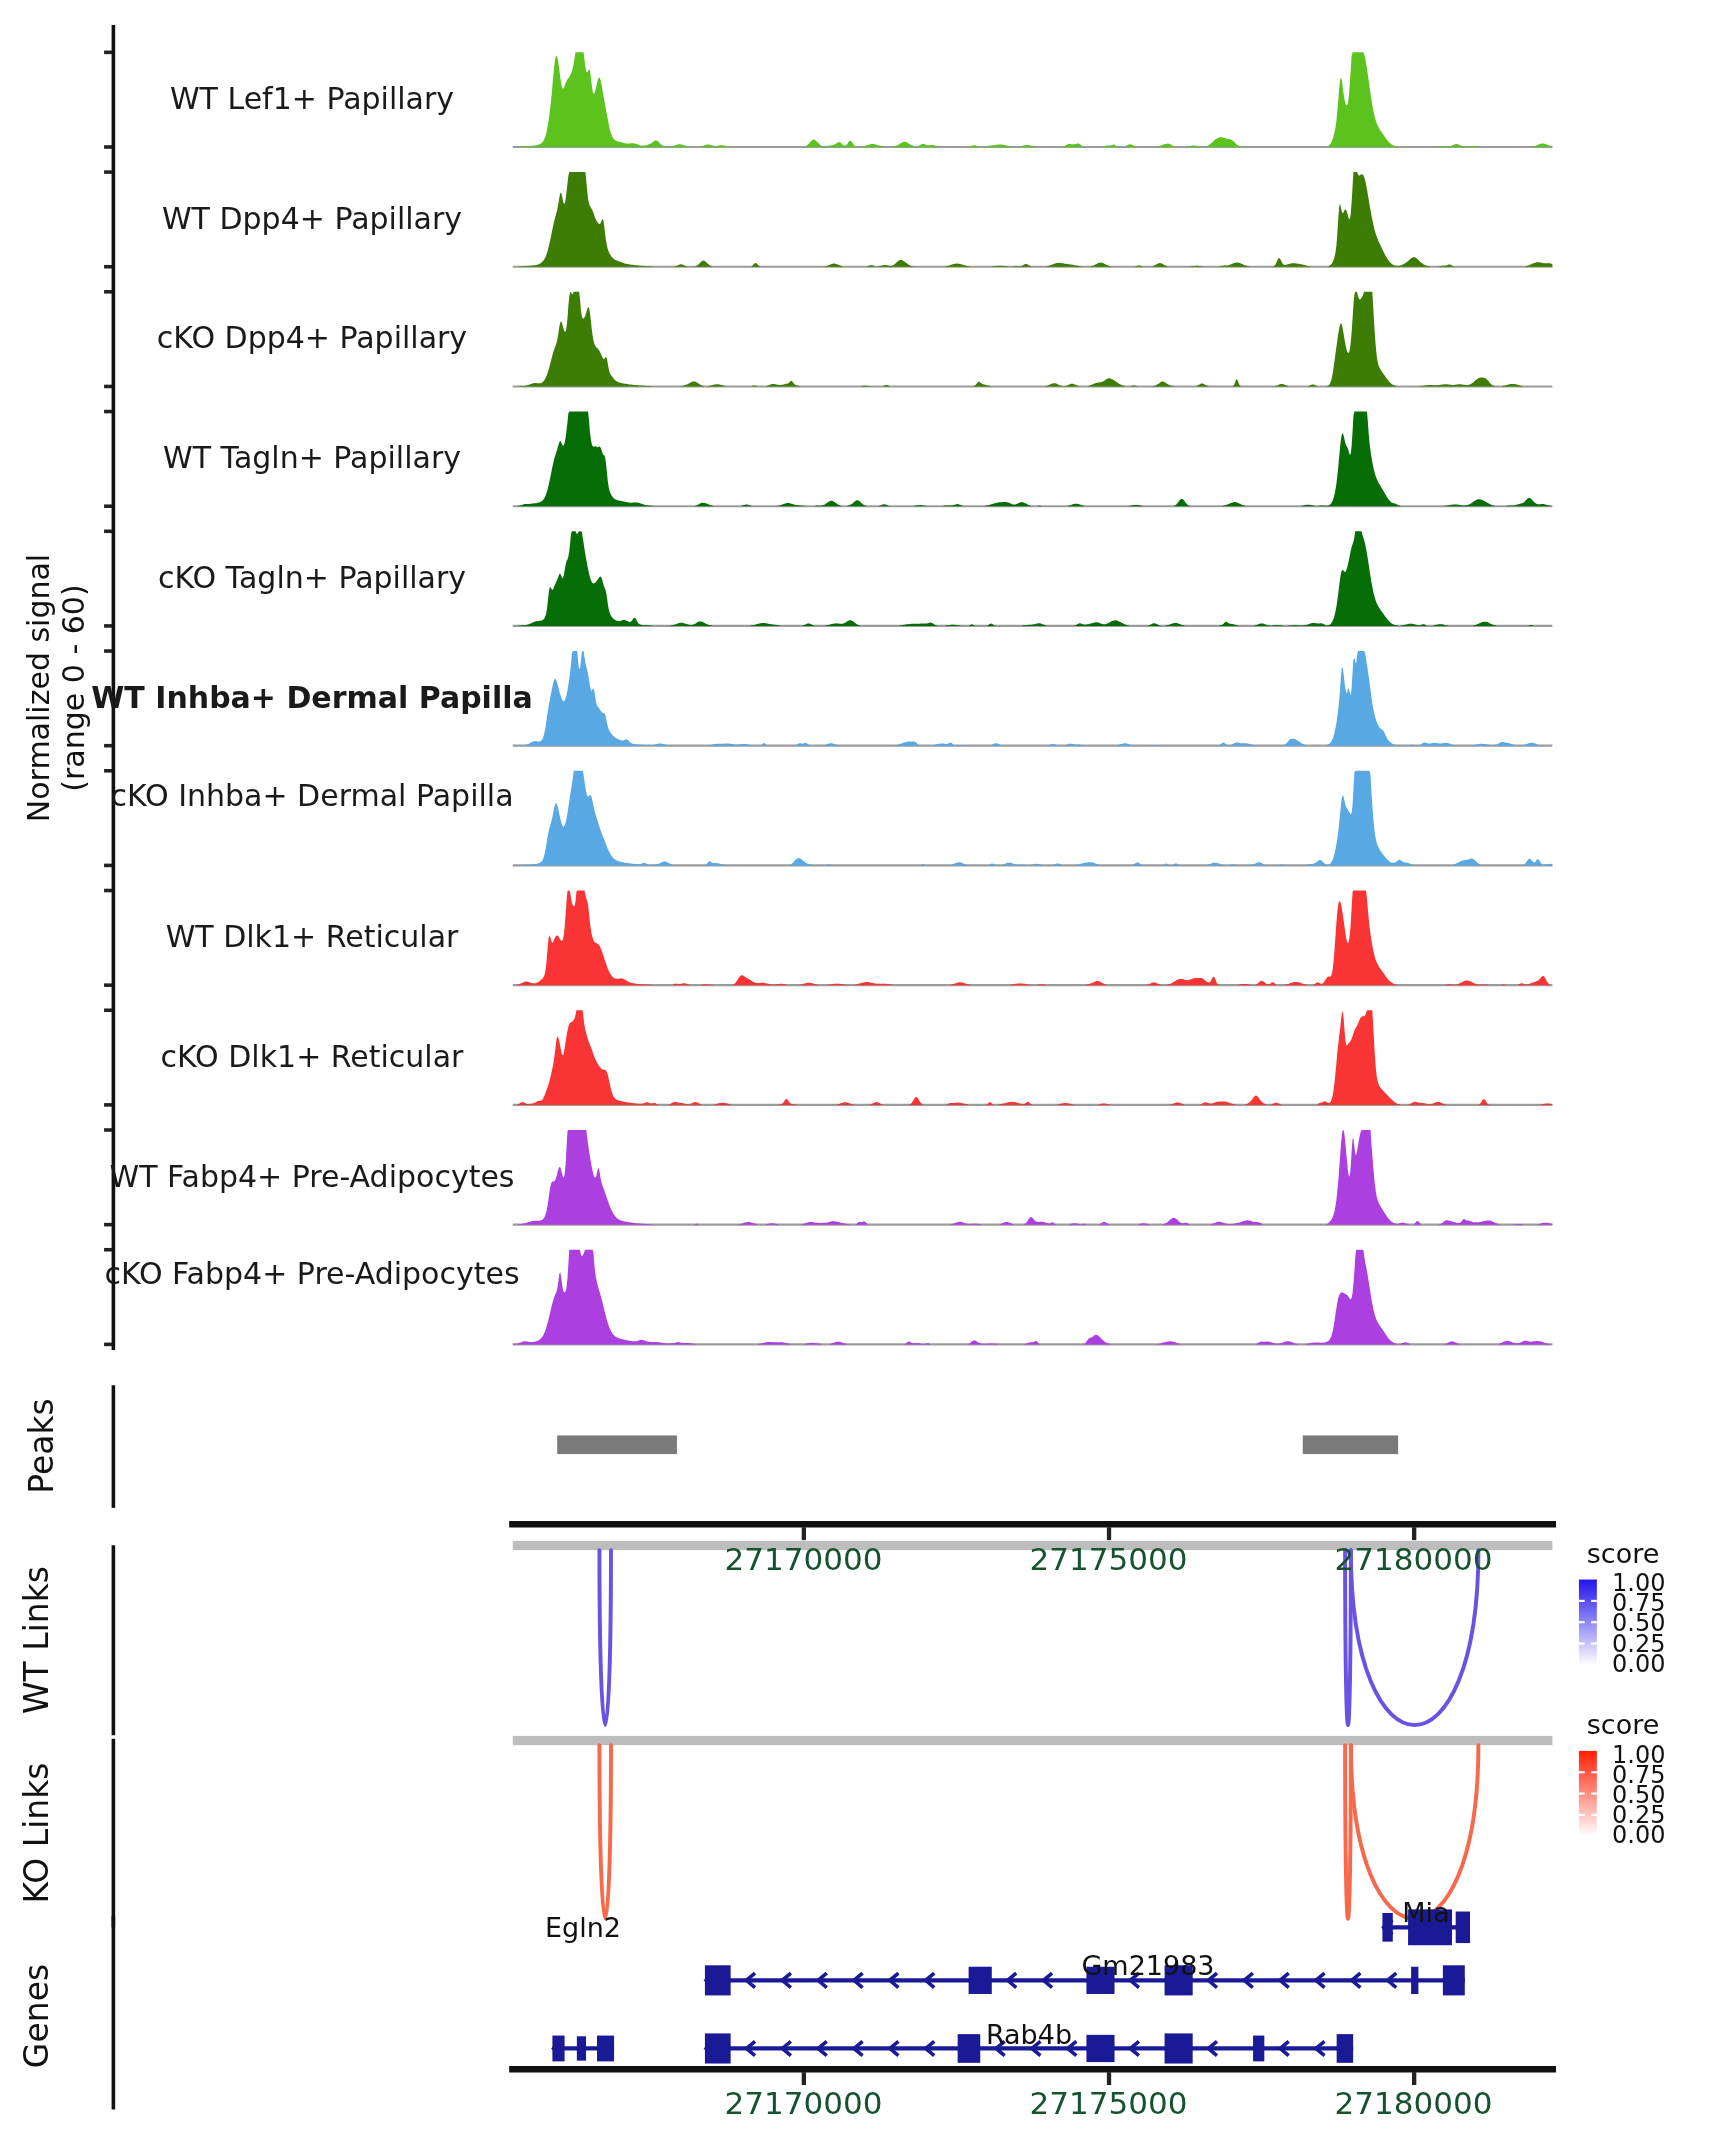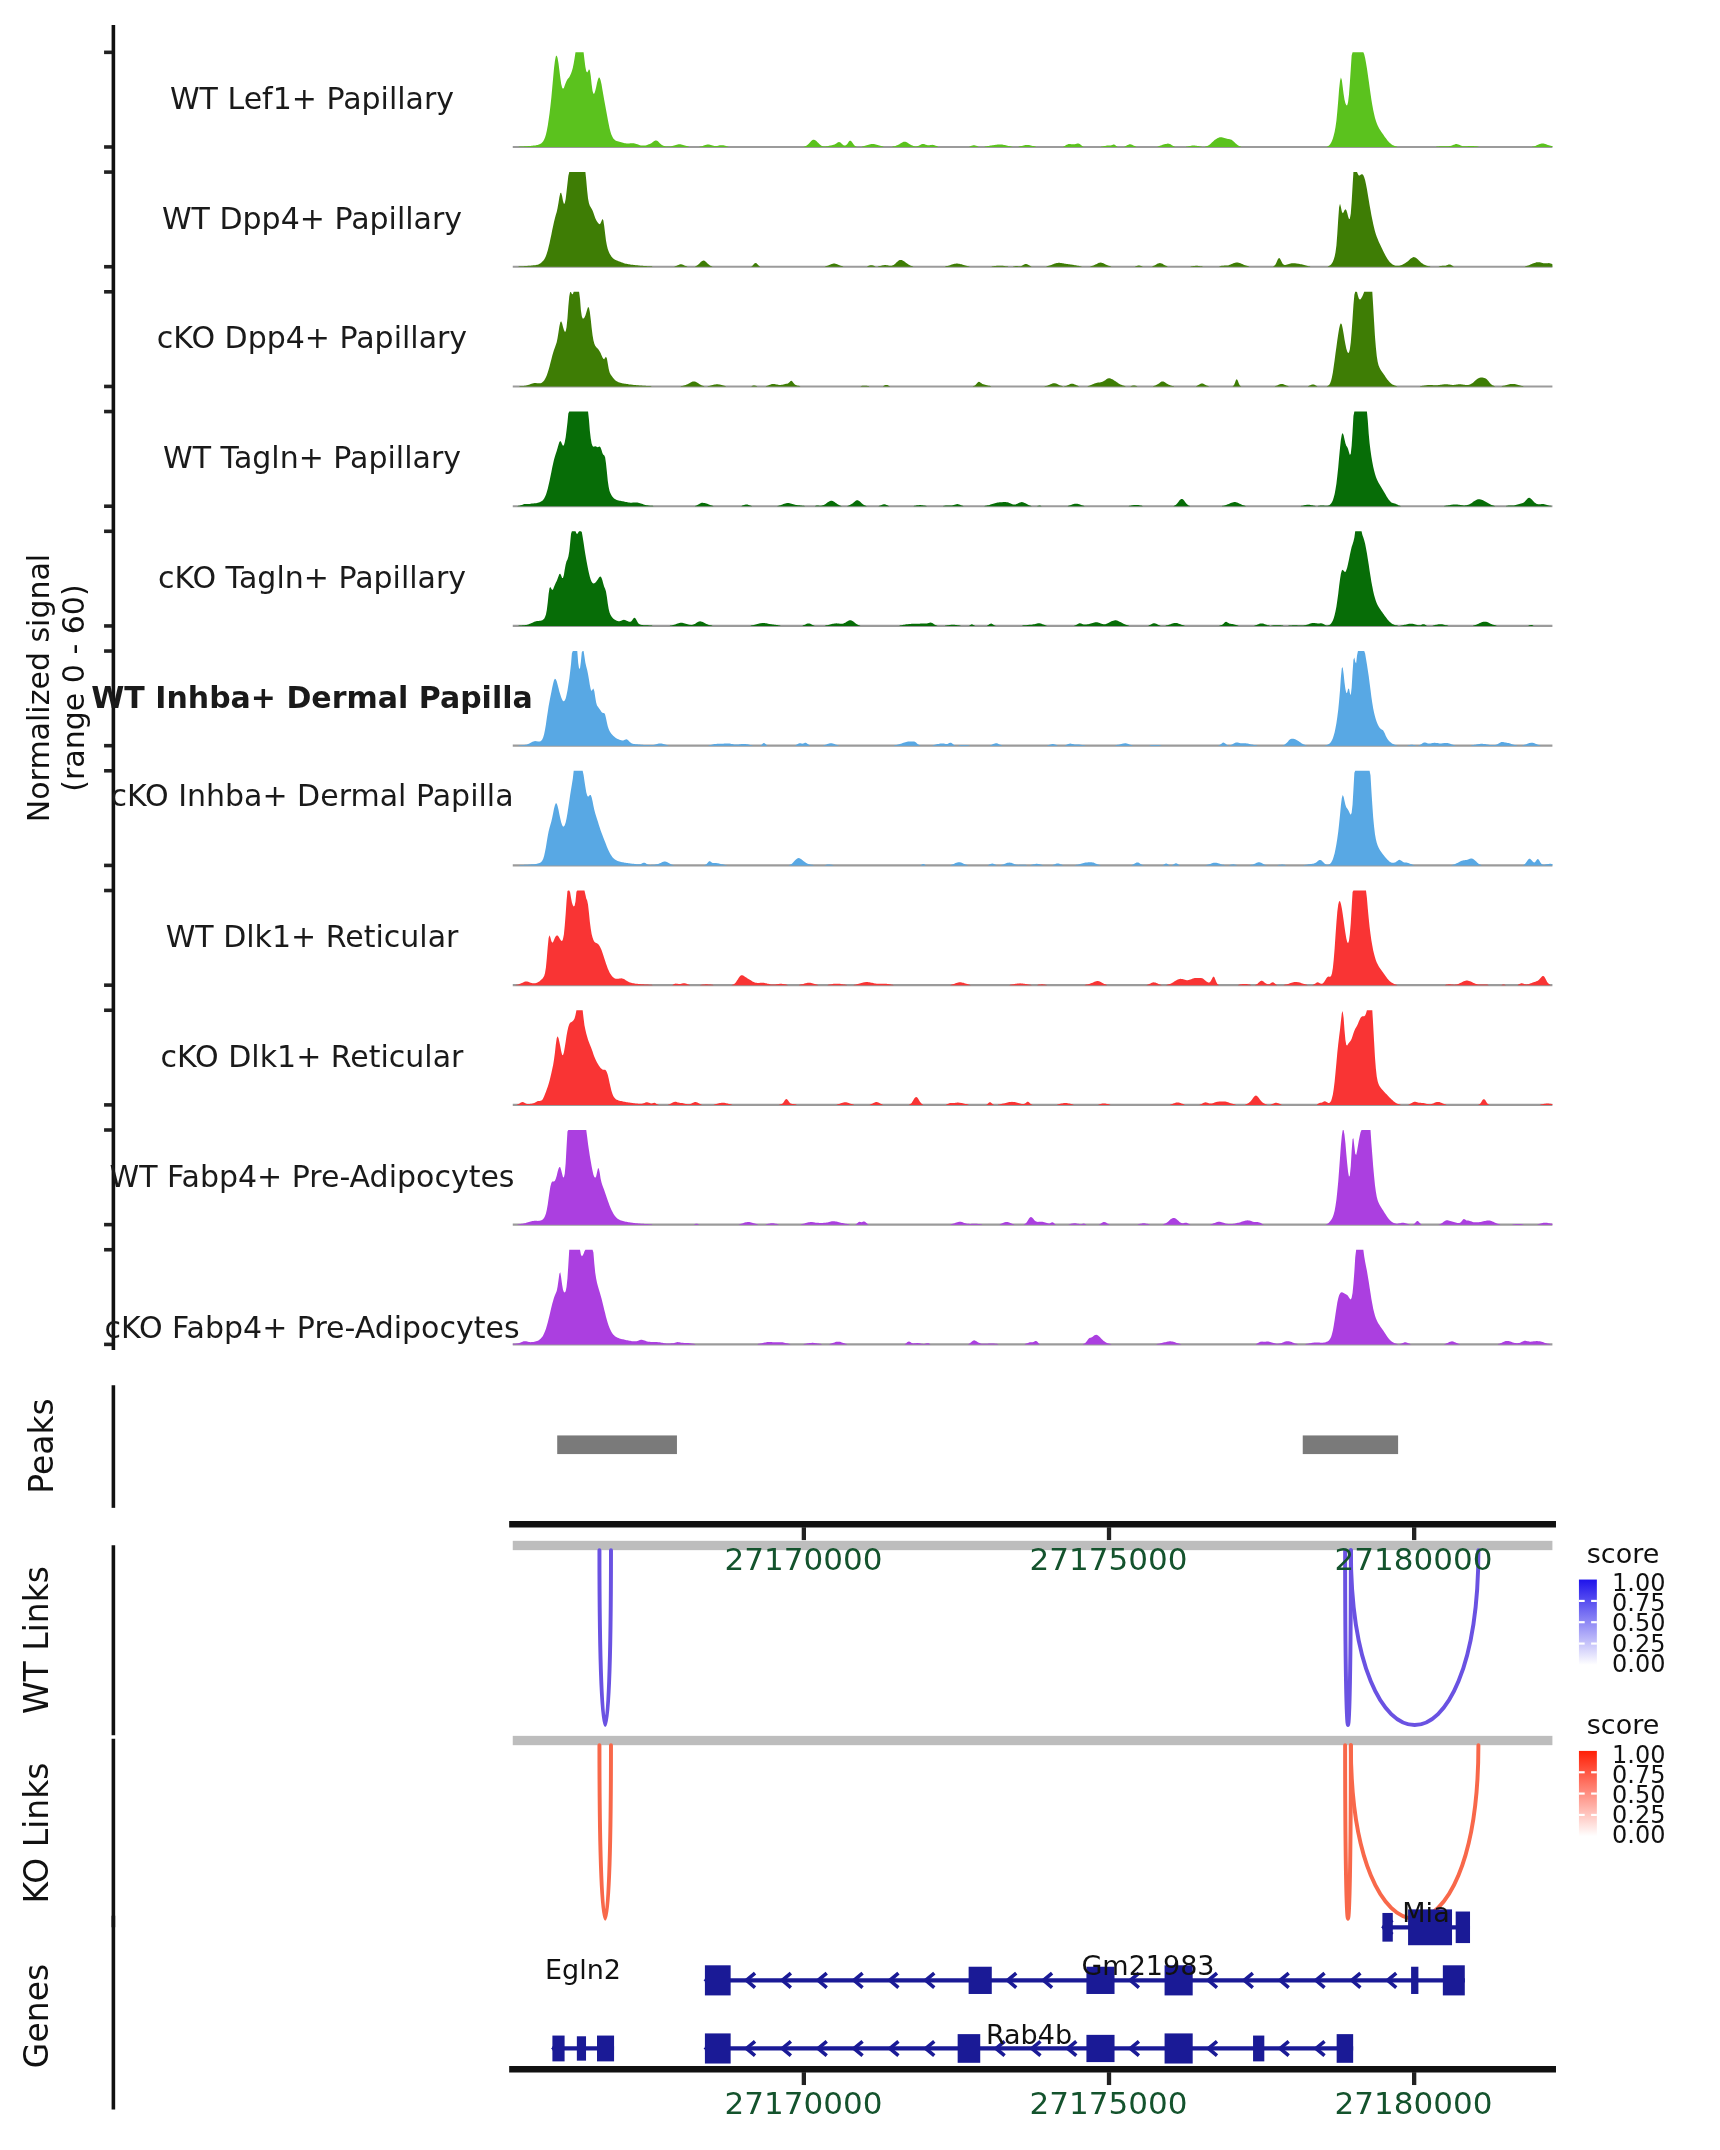--- a/index.html
+++ b/index.html
@@ -177,21 +177,21 @@
   <div class="txt track-label" style="top:81px;">WT Lef1+ Papillary</div>
   <div class="txt track-label" style="top:201px;">WT Dpp4+ Papillary</div>
   <div class="txt track-label" style="top:320px;">cKO Dpp4+ Papillary</div>
   <div class="txt track-label" style="top:440px;">WT Tagln+ Papillary</div>
   <div class="txt track-label" style="top:560px;">cKO Tagln+ Papillary</div>
   <div class="txt track-label" style="top:680px;font-weight:bold;">WT Inhba+ Dermal Papilla</div>
   <div class="txt track-label" style="top:778px;">cKO Inhba+ Dermal Papilla</div>
   <div class="txt track-label" style="top:919px;">WT Dlk1+ Reticular</div>
   <div class="txt track-label" style="top:1039px;">cKO Dlk1+ Reticular</div>
   <div class="txt track-label" style="top:1159px;">WT Fabp4+ Pre-Adipocytes</div>
-  <div class="txt track-label" style="top:1310px;">cKO Fabp4+ Pre-Adipocytes</div>
+  <div class="txt track-label" style="top:1256px;">cKO Fabp4+ Pre-Adipocytes</div>
 
   <div class="txt rot section-label" style="left:41px;top:1446px;">Peaks</div>
   <div class="txt rot section-label" style="left:36px;top:1640px;">WT Links</div>
   <div class="txt rot section-label" style="left:36px;top:1833px;">KO Links</div>
   <div class="txt rot section-label" style="left:36px;top:2016px;">Genes</div>
 
   <div class="txt tick-label" style="left:689px;top:1541px;">27170000</div>
   <div class="txt tick-label" style="left:994px;top:1541px;">27175000</div>
   <div class="txt tick-label" style="left:1299px;top:1541px;">27180000</div>
 
@@ -205,19 +205,19 @@
   <div class="txt score-title" style="left:1537px;top:1709px;">score</div>
   <div class="txt legend-label" style="left:1612px;top:1741px;">1.00</div>
   <div class="txt legend-label" style="left:1612px;top:1761px;">0.75</div>
   <div class="txt legend-label" style="left:1612px;top:1781px;">0.50</div>
   <div class="txt legend-label" style="left:1612px;top:1801px;">0.25</div>
   <div class="txt legend-label" style="left:1612px;top:1821px;">0.00</div>
 
   <div class="txt gene-label" style="left:1426px;top:1897px;">Mia</div>
   <div class="txt gene-label" style="left:1148px;top:1950px;">Gm21983</div>
   <div class="txt gene-label" style="left:1029px;top:2019px;">Rab4b</div>
-  <div class="txt gene-label" style="left:583px;top:1954px;">Egln2</div>
+  <div class="txt gene-label" style="left:583px;top:1912px;">Egln2</div>
 
   <div class="txt tick-label" style="left:689px;top:2085px;">27170000</div>
   <div class="txt tick-label" style="left:994px;top:2085px;">27175000</div>
   <div class="txt tick-label" style="left:1299px;top:2085px;">27180000</div>
 </div>
 
 
 </body></html>

